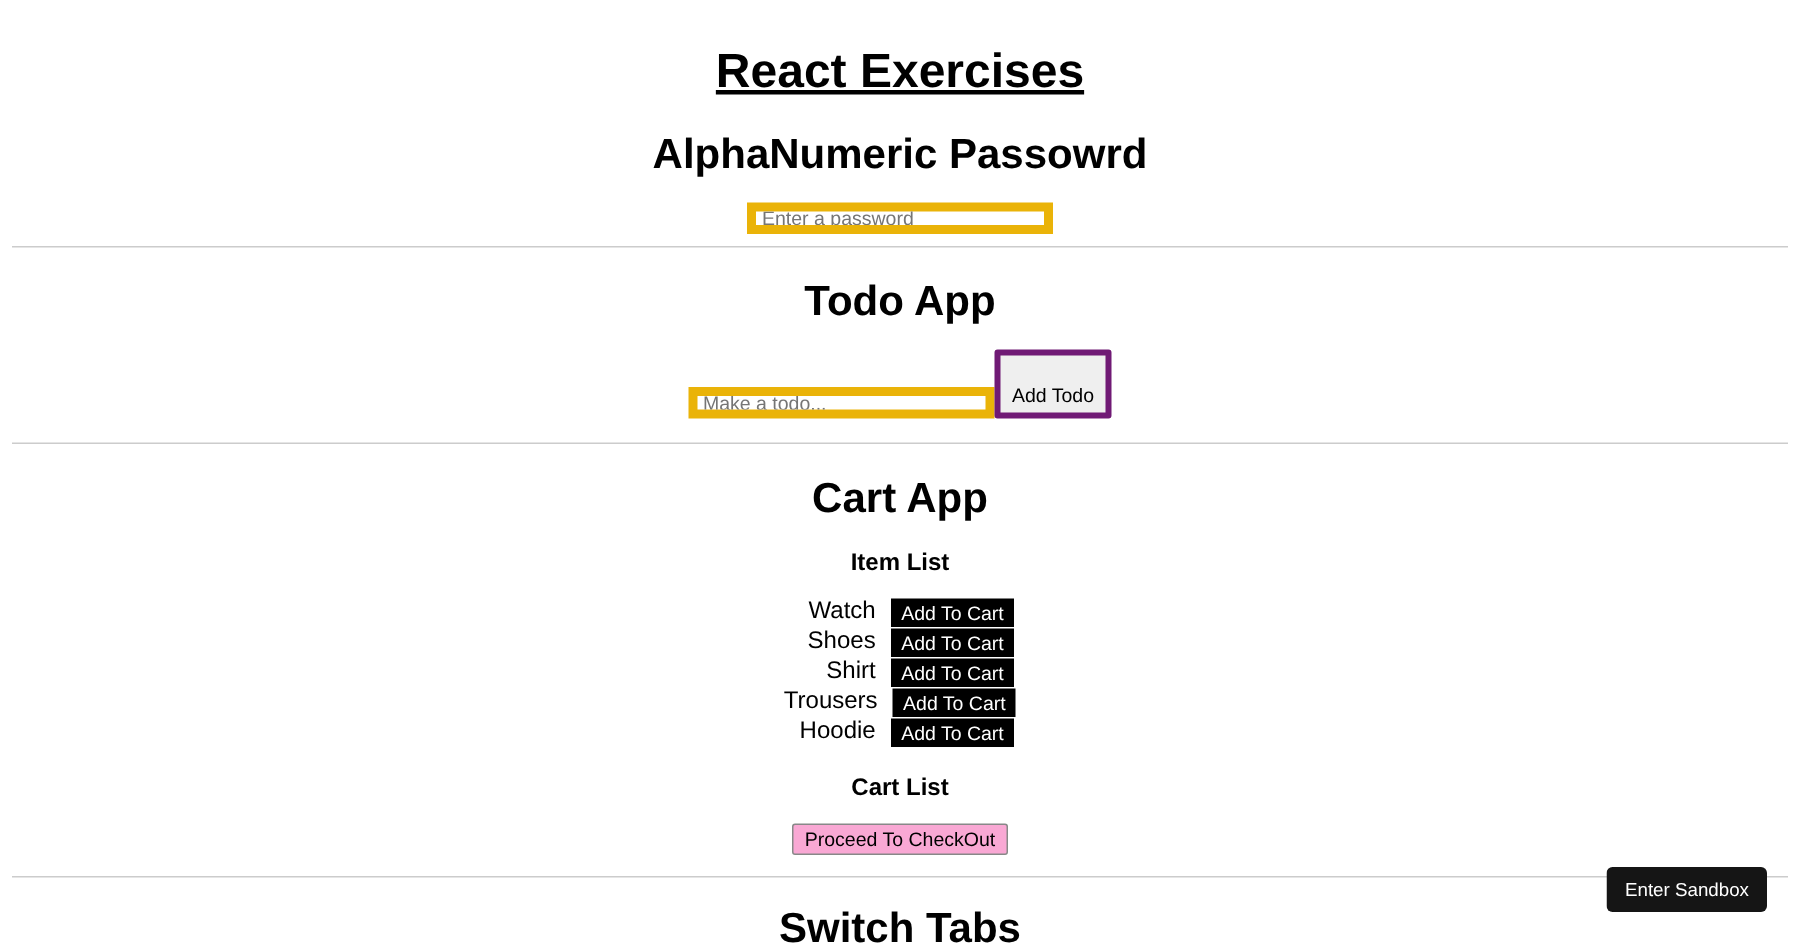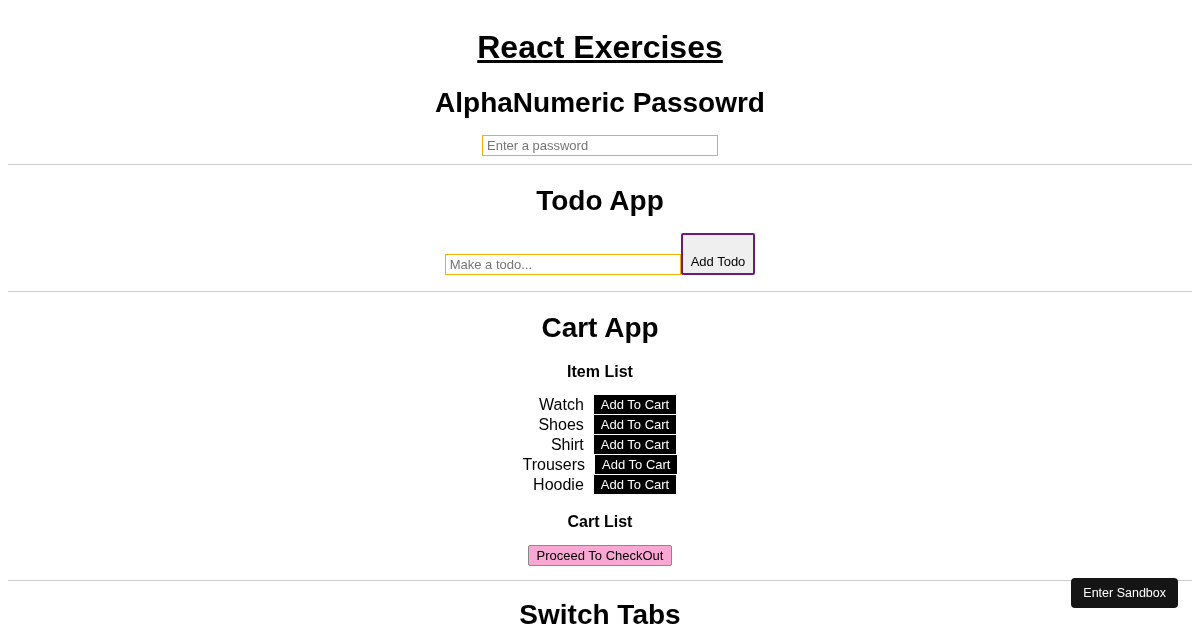--- a/index.html
+++ b/index.html
@@ -32,25 +32,25 @@
       font-weight: bold;
       margin: 16px 0;
     }
     hr {
       border: none;
       border-top: 1px solid #ccc;
       margin: 8px 0;
     }
     input[type="password"],
     input[type="text"] {
-      width: 236px;
+      width: 204px;
       height: 21px;
       padding: 1px 4px;
       font-size: 13px;
-      border: 1px solid #eab308;
+      border: 6px solid #eab308;
       background: #fff;
       font-family: Arial, sans-serif;
     }
     input::placeholder {
       color: #757575;
     }
     .password-section {
       margin-top: 10px;
     }
     .todo-row {
@@ -58,30 +58,29 @@
       justify-content: center;
       align-items: flex-end;
       gap: 0;
       margin-bottom: 16px;
     }
     .add-todo-btn {
       height: 17px;
       font-size: 13px;
       padding: 19px 8px;
       background: #efefef;
-      border: 2px solid #701a75;
+      border: 4px solid #701a75;
       border-radius: 2px;
       cursor: pointer;
       font-family: Arial, sans-serif;
       margin-left: 0;
     }
     .item-row {
       display: flex;
       justify-content: center;
-      align-items: center;
       gap: 10px;
       margin: 1px 0;
       font-size: 16px;
     }
     .item-name {
       min-width: 60px;
       text-align: right;
     }
     .add-cart-btn {
       background: #000;

